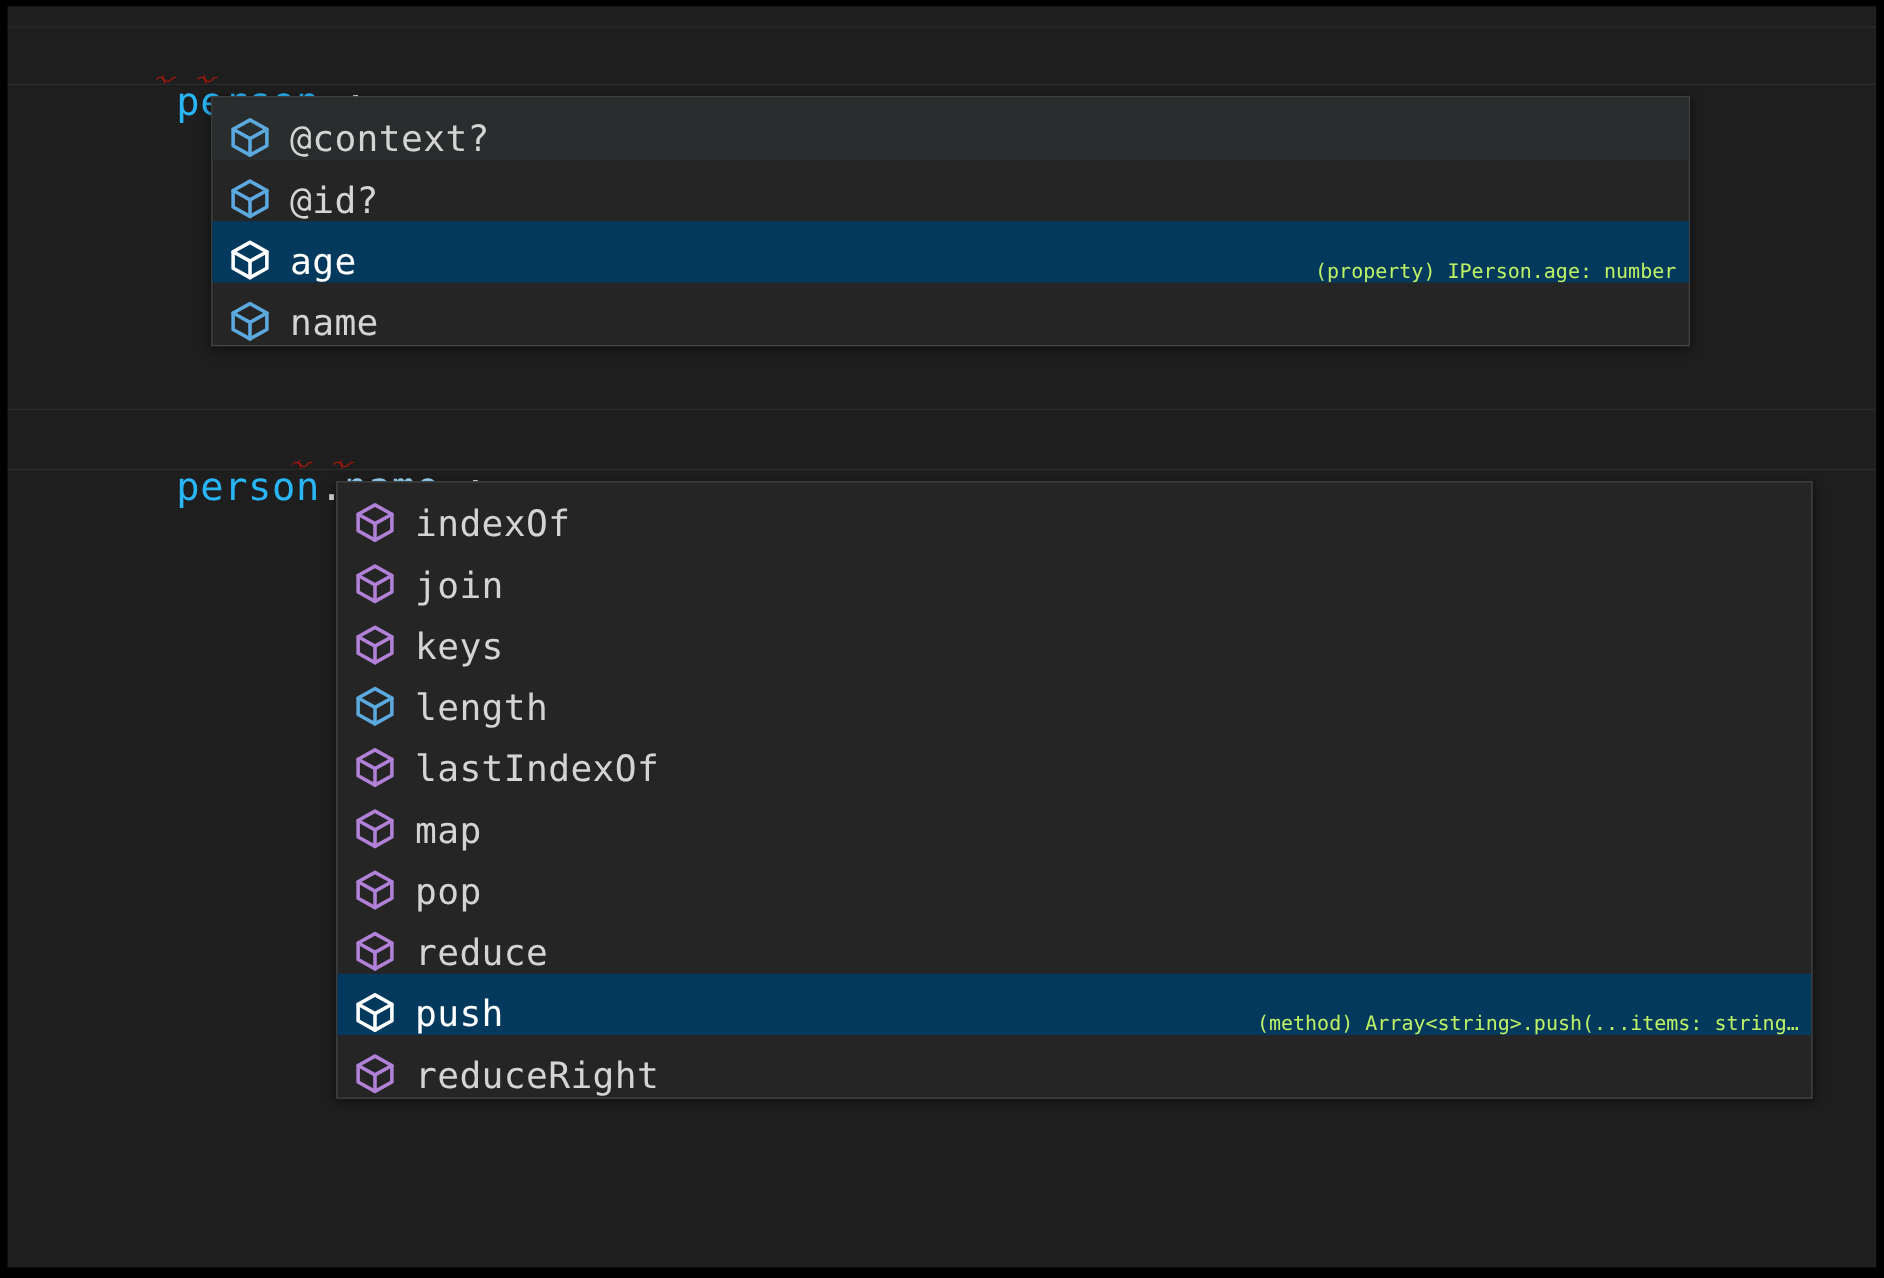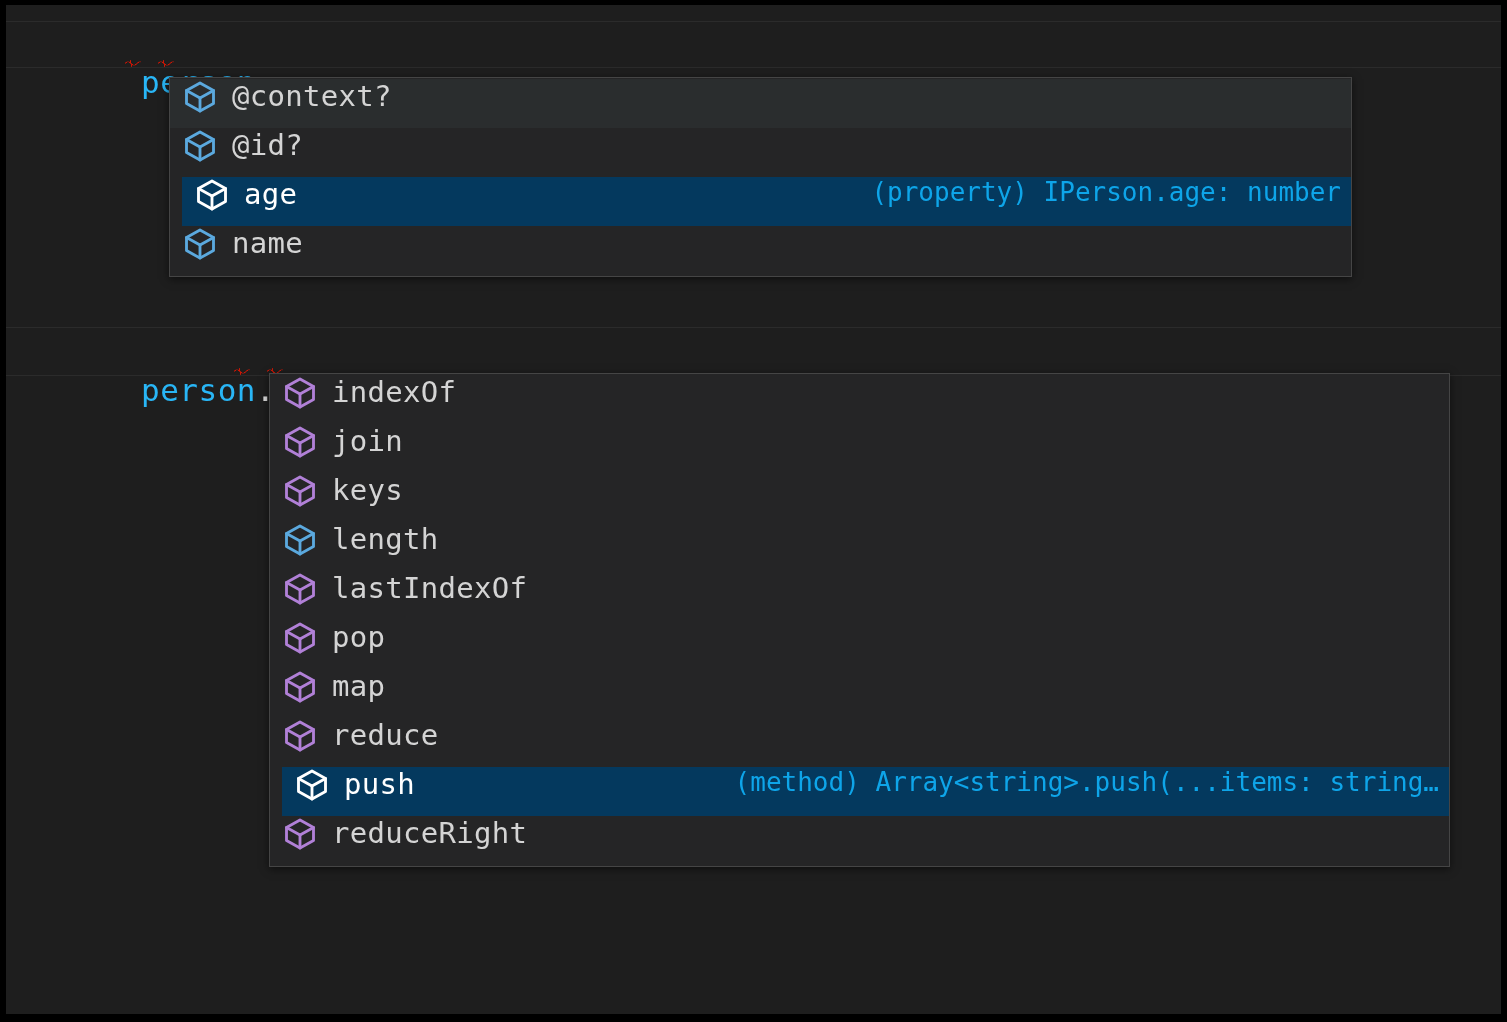--- a/index.html
+++ b/index.html
@@ -73,60 +73,60 @@
     position: absolute;
     background: #252526;
     border: 1px solid #454545;
     box-sizing: border-box;
     box-shadow: 0 2px 8px rgba(0,0,0,0.55);
     padding: 1px 0;
   }
   .suggest-row {
     position: relative;
     display: flex;
-    align-items: flex-start;
+    align-items: flex-end;
     height: 49px;
     padding: 0 6px 0 12px;
     box-sizing: border-box;
     color: #D4D4D4;
     font-family: "DejaVu Sans Mono", "Liberation Mono", monospace;
     font-size: 29px;
     white-space: nowrap;
   }
   .suggest-row.hovered { background: #2A2D2E; }
-  .suggest-row.focused { background: #04395E; color: #FFFFFF; margin-left: 12px; }
+  .suggest-row.focused { background: #04395E; color: #FFFFFF; }
 
   .row-icon {
     flex: 0 0 auto;
     width: 36px;
     height: 36px;
     margin-right: 14px;
     display: block;
   }
   .row-label {
     flex: 0 0 auto;
     font-size: 29px;
     letter-spacing: 0.3px;
   }
   .suggest-row.focused .row-label { color: #FFFFFF; }
 
   .row-detail {
     flex: 1 1 auto;
     text-align: right;
-    font-size: 26px;
-    color: #0ea5e9;
+    font-size: 16px;
+    color: #bef264;
     overflow: hidden;
     text-overflow: ellipsis;
     padding-left: 26px;
     padding-right: 4px;
   }
 
   
   #suggest-1 { left: 163px; top: 72px;  width: 1183px; }
-  #suggest-2 { left: 263px; top: 368px; width: 1181px; }
+  #suggest-2 { left: 263px; top: 380px; width: 1181px; }
 </style>
 </head>
 <body>
 
 <div class="screen">
   <div class="editor">
 
     <div class="rule" style="top:16px;"></div>
     <div class="rule" style="top:62px;"></div>
     <div class="rule" style="top:322px;"></div>
@@ -228,30 +228,30 @@
             </svg></span>
           <span class="row-label">lastIndexOf</span>
           <span class="row-detail"></span>
         </div>
         <div class="suggest-row">
           <span class="row-icon"><svg viewBox="0 0 24 24" width="36" height="36" fill="none" stroke="#B180D7" stroke-width="1.9" stroke-linejoin="round" stroke-linecap="round">
               <path d="M12 2.6 21 7.6v8.8L12 21.4 3 16.4V7.6z"></path>
               <path d="M3 7.6 12 12.6 21 7.6"></path>
               <path d="M12 12.6V21.4"></path>
             </svg></span>
+          <span class="row-label">map</span>
+          <span class="row-detail"></span>
+        </div>
+        <div class="suggest-row">
+          <span class="row-icon"><svg viewBox="0 0 24 24" width="36" height="36" fill="none" stroke="#B180D7" stroke-width="1.9" stroke-linejoin="round" stroke-linecap="round">
+              <path d="M12 2.6 21 7.6v8.8L12 21.4 3 16.4V7.6z"></path>
+              <path d="M3 7.6 12 12.6 21 7.6"></path>
+              <path d="M12 12.6V21.4"></path>
+            </svg></span>
           <span class="row-label">pop</span>
-          <span class="row-detail"></span>
-        </div>
-        <div class="suggest-row">
-          <span class="row-icon"><svg viewBox="0 0 24 24" width="36" height="36" fill="none" stroke="#B180D7" stroke-width="1.9" stroke-linejoin="round" stroke-linecap="round">
-              <path d="M12 2.6 21 7.6v8.8L12 21.4 3 16.4V7.6z"></path>
-              <path d="M3 7.6 12 12.6 21 7.6"></path>
-              <path d="M12 12.6V21.4"></path>
-            </svg></span>
-          <span class="row-label">map</span>
           <span class="row-detail"></span>
         </div>
         <div class="suggest-row">
           <span class="row-icon"><svg viewBox="0 0 24 24" width="36" height="36" fill="none" stroke="#B180D7" stroke-width="1.9" stroke-linejoin="round" stroke-linecap="round">
               <path d="M12 2.6 21 7.6v8.8L12 21.4 3 16.4V7.6z"></path>
               <path d="M3 7.6 12 12.6 21 7.6"></path>
               <path d="M12 12.6V21.4"></path>
             </svg></span>
           <span class="row-label">reduce</span>
           <span class="row-detail"></span>

